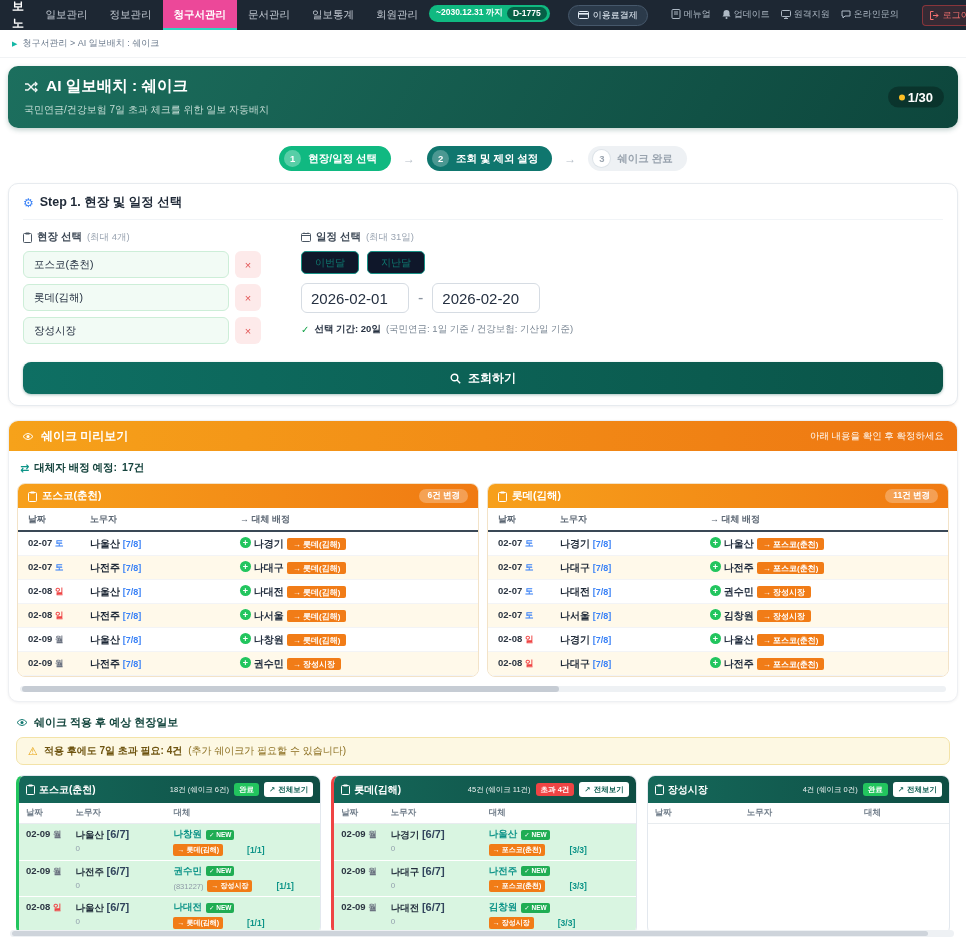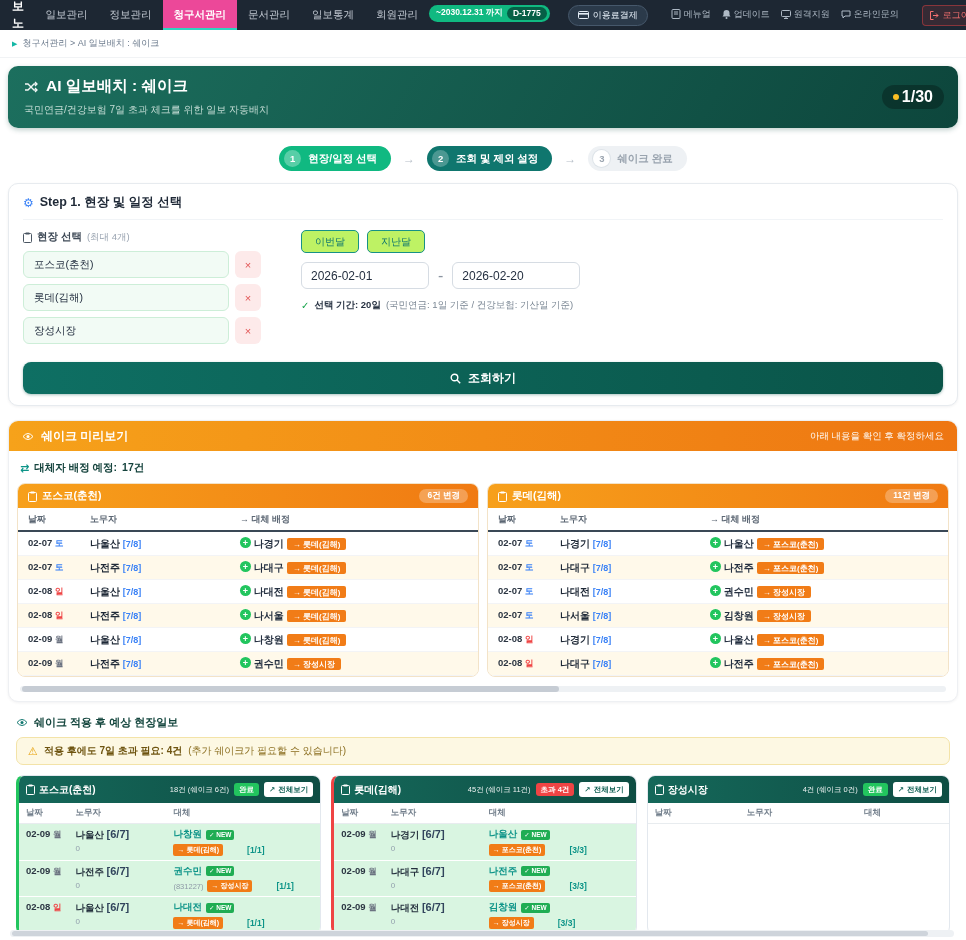--- a/index.html
+++ b/index.html
@@ -25,21 +25,21 @@
 
   
   .breadcrumb { height:28px; display:flex; align-items:center; gap:5px; padding:0 12px; font-size:9px; color:#6b7a8c; border-bottom:1px solid #f1f3f5; }
   .bc-ico { color:#14b8a6; font-size:7px; }
 
   
   .hero { margin:8px 8px 0; border-radius:10px; background:linear-gradient(120deg,#1c6f5e 0%,#0d463c 100%); padding:10px 16px 11px; position:relative; color:#fff; box-shadow:0 2px 5px rgba(13,70,60,.25); }
   .hero-title { display:flex; align-items:center; gap:8px; font-size:15.5px; font-weight:bold; }
   .hero-ico { display:inline-flex; opacity:.95; }
   .hero-sub { margin-top:6px; font-size:10px; color:#c4ddd5; }
-  .hero-badge { position:absolute; right:14px; top:50%; transform:translateY(-50%); background:rgba(0,0,0,.28); border-radius:999px; padding:3px 11px; font-size:16px; display:flex; align-items:center; gap:3px; font-weight:bold; }
+  .hero-badge { position:absolute; right:14px; top:50%; transform:translateY(-50%); background:rgba(0,0,0,.28); border-radius:999px; padding:3px 11px; font-size:13px; display:flex; align-items:center; gap:3px; font-weight:bold; }
   .hero-badge .dot { width:6px; height:6px; border-radius:50%; background:#fbbf24; }
 
   
   .stepper { display:flex; align-items:center; justify-content:center; gap:12px; margin:18px 0 12px; }
   .step-pill { display:flex; align-items:center; gap:7px; border-radius:999px; padding:4px 14px 4px 5px; font-size:10.5px; font-weight:bold; }
   .step-num { width:17px; height:17px; border-radius:50%; display:flex; align-items:center; justify-content:center; font-size:9.5px; }
   .step-pill.done { background:#10b981; color:#fff; } .step-pill.done .step-num { background:rgba(255,255,255,.3); }
   .step-pill.current { background:#0f766e; color:#fff; } .step-pill.current .step-num { background:rgba(255,255,255,.25); }
   .step-pill.pending { background:#eef1f4; color:#9aa4af; } .step-pill.pending .step-num { background:#fff; color:#9aa4af; box-shadow:0 0 0 1px #dde3e8; }
   .step-arrow { color:#b6bec7; font-size:12px; }
@@ -52,23 +52,23 @@
   .col-left { width:238px; }
   .col-right { flex:1; }
   .col-label { display:flex; align-items:center; gap:5px; font-size:10.5px; font-weight:bold; color:#3f4a57; margin-bottom:7px; }
   .col-label .ico { color:#4a5663; display:inline-flex; }
   .col-label .hint { color:#9aa4b1; font-weight:normal; font-size:9.5px; }
   .site-row { display:flex; gap:6px; margin-bottom:6px; }
   .site-input { flex:1; background:#f2fbf5; border:1px solid #cdeed8; border-radius:6px; padding:5.5px 10px; font-size:10.5px; color:#253041; }
   .remove-btn { width:26px; border-radius:6px; background:#fdeaea; color:#e25555; font-size:11px; display:flex; align-items:center; justify-content:center; }
   .add-site { width:100%; border:1.5px dashed #b9cfc9; border-radius:6px; padding:5.5px; font-size:10.5px; color:#0f766e; background:#fff; margin-top:2px; }
   .quick { display:flex; gap:8px; margin-bottom:9px; }
-  .quick-btn { border:1px solid #179186; color:#0f766e; background:#bef264; border-radius:5px; padding:3.5px 13px; font-size:10px; }
+  .quick-btn { border:1px solid #179186; color:#0f766e; background:#0f172a; border-radius:5px; padding:3.5px 13px; font-size:10px; }
   .dates { display:flex; align-items:center; gap:9px; }
-  .date-input { width:128px; border:1px solid #d6dce3; border-radius:6px; padding:5.5px 9px; font-size:12px; color:#253041; background:#fff; }
+  .date-input { width:108px; border:1px solid #d6dce3; border-radius:6px; padding:5.5px 9px; font-size:15px; color:#253041; background:#fff; }
   .sep { color:#8b95a1; }
   .range-summary { margin-top:10px; font-size:9.5px; color:#7b8794; display:flex; align-items:center; gap:5px; }
   .range-summary b { color:#273242; }
   .chk { color:#16a34a; font-weight:bold; font-size:10px; }
   .search-btn { display:flex; align-items:center; justify-content:center; gap:7px; width:100%; margin-top:12px; background:linear-gradient(90deg,#0e6f63,#0a5448); color:#fff; font-weight:bold; font-size:12px; border-radius:8px; padding:7.5px; box-shadow:0 1px 3px rgba(10,84,72,.35); }
 
   
   .preview-section { margin:14px 8px 0; border:1px solid #eef0f3; border-radius:10px; box-shadow:0 1px 3px rgba(16,24,40,.06); overflow:hidden; background:#fff; }
   .preview-header { background:linear-gradient(90deg,#f6a21a,#ee7612); color:#fff; display:flex; align-items:center; justify-content:space-between; padding:6.5px 13px; }
   .ph-left { display:flex; align-items:center; gap:7px; font-size:12px; font-weight:bold; }
@@ -284,20 +284,32 @@
             </div>
             <div class="site-row">
               <div class="site-input">장성시장</div>
               <button class="remove-btn">
                 <span>×</span>
               </button>
             </div>
           </div>
       </div>
       <div class="col-right">
+        <div class="col-label">
+          <span class="ico">
+              <svg width="10" height="10" viewBox="0 0 10 10">
+                <rect x="0.5" y="1.5" width="9" height="8" rx="1" fill="none" stroke="currentColor"></rect>
+                <line x1="0.5" y1="3.5" x2="9.5" y2="3.5" stroke="currentColor"></line>
+                <line x1="3" y1="0.5" x2="3" y2="2" stroke="currentColor"></line>
+                <line x1="7" y1="0.5" x2="7" y2="2" stroke="currentColor"></line>
+              </svg>
+            </span>
+          <span>일정 선택</span>
+          <span class="hint">(최대 31일)</span>
+        </div>
         <div class="quick" id="quick-buttons">
             <button class="quick-btn">이번달</button>
             <button class="quick-btn">지난달</button>
           </div>
         <div class="dates">
           <input class="date-input" readonly="" value="2026-02-01" style="">
           <span class="sep">-</span>
           <input class="date-input" readonly="" value="2026-02-20" style="">
         </div>
         <div class="range-summary">

